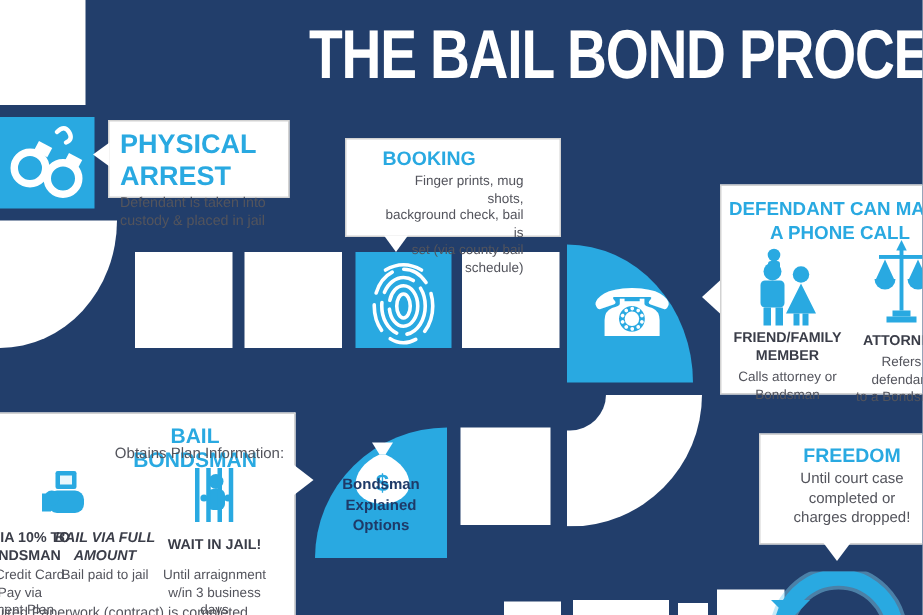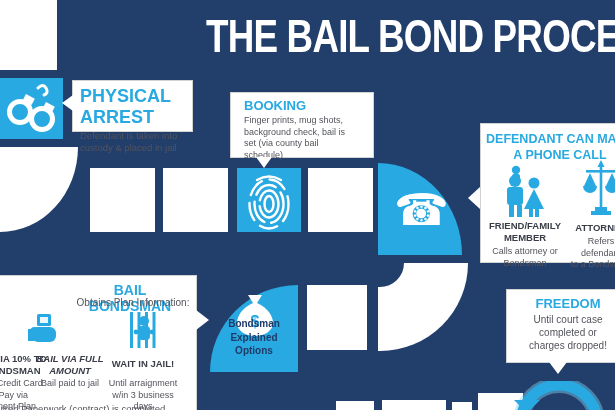--- a/index.html
+++ b/index.html
@@ -109,23 +109,23 @@
 Explained
 Options</div>
 
   <div class="card" style="left:72px; top:80px; width:121px; height:52px; padding:5px 7px;">
     <div class="h-blue" style="font-size:18px;">PHYSICAL ARREST</div>
     <div class="t-body pre" style="font-size:9.5px; line-height:1.25; margin-top:2px;">Defendant is taken into
 custody &amp; placed in jail</div>
   </div>
   <div class="ptr" style="left:62px; top:95px; border-top:8px solid transparent; border-bottom:8px solid transparent; border-right:11px solid #FFFFFF;"></div>
 
-  <div class="card" style="left:230px; top:92px; width:144px; height:66px; padding:5px 13px;">
+  <div class="card" style="left:230px; top:92px; width:144px; height:66px; padding:5px 24px;">
     <div class="h-blue" style="font-size:13px;">BOOKING</div>
-    <div class="t-body pre" style="font-size:9px; line-height:1.28; margin-top:2px;">Finger prints, mug shots,
+    <div class="t-body pre" style="font-size:9px; line-height:1.28; margin-top:2px;text-align:right;">Finger prints, mug shots,
 background check, bail is
 set (via county bail schedule)</div>
   </div>
   <div class="ptr" style="left:256px; top:157px; border-left:8px solid transparent; border-right:8px solid transparent; border-top:11px solid #FFFFFF;"></div>
 
   <div class="card" style="left:480px; top:123px; width:160px; height:140px; padding:7px 4px;">
     <div class="h-blue pre center" style="font-size:12.5px; line-height:1.3;">DEFENDANT CAN MAKE
 A PHONE CALL</div>
 
     <svg class="abs" style="left:20px; top:40px;" width="44" height="54" viewBox="0 0 44 54">

